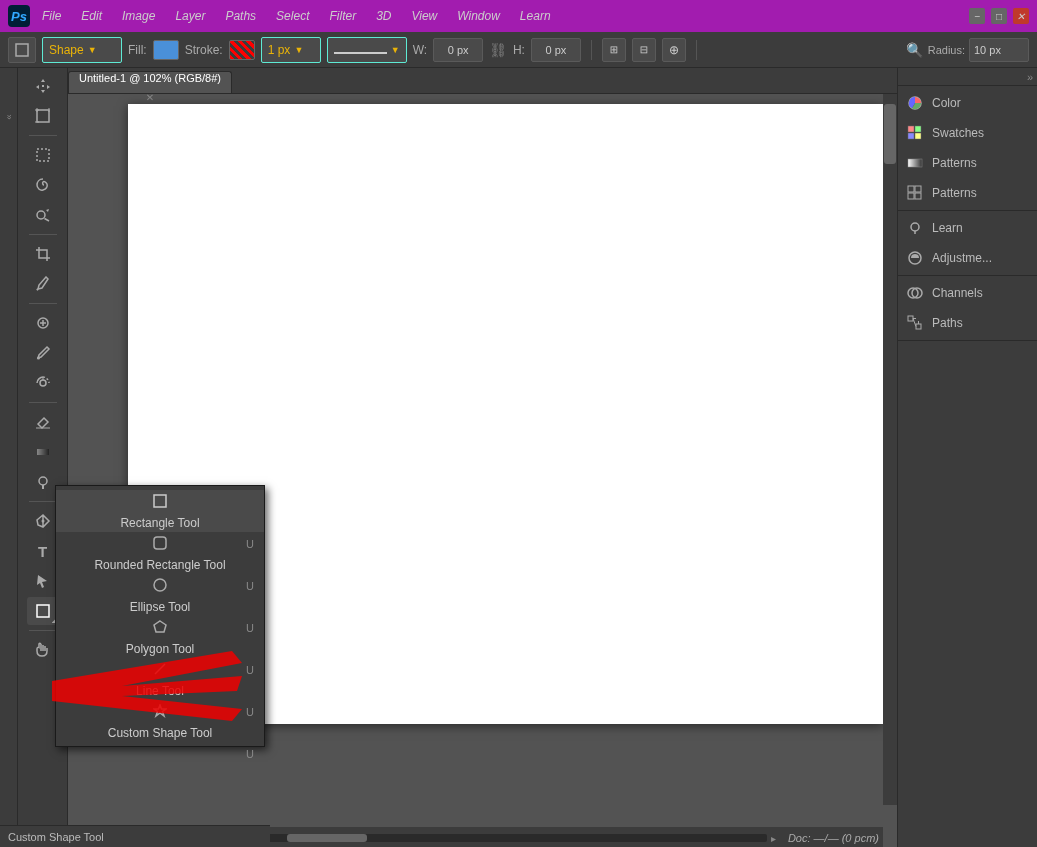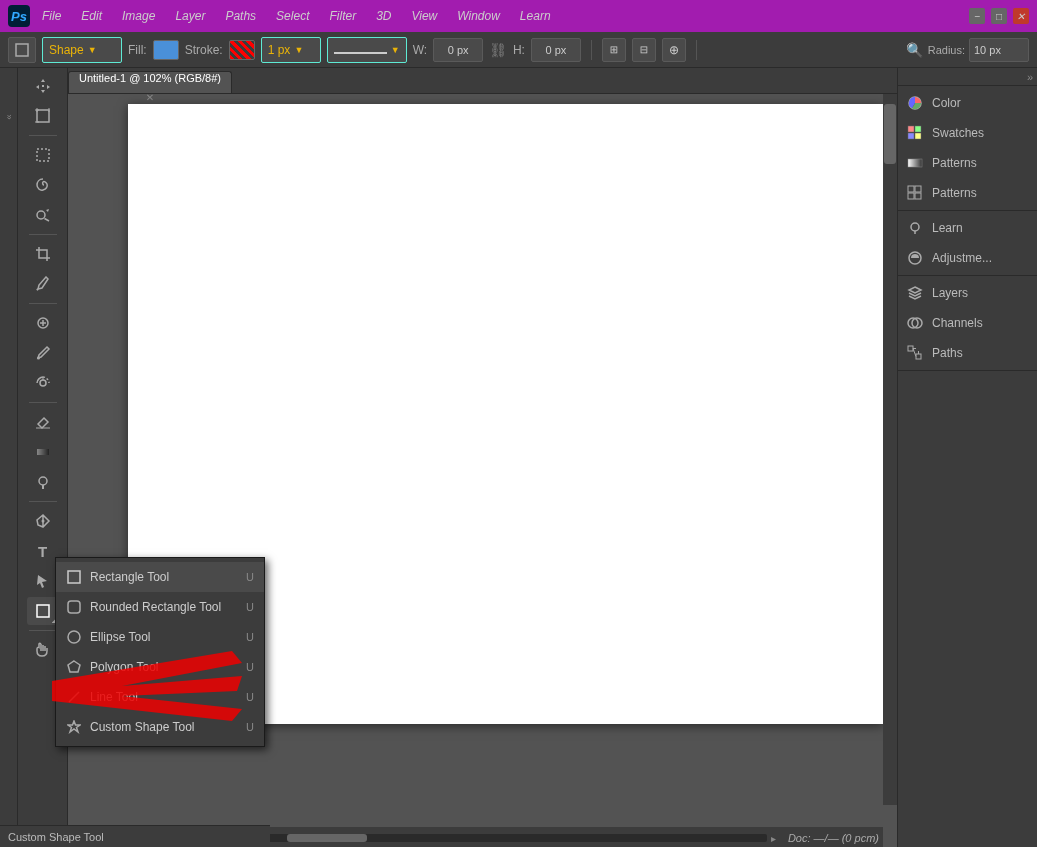--- a/index.html
+++ b/index.html
@@ -344,28 +344,29 @@
       left: 55px;
       bottom: 100px;
       width: 210px;
       background: #3c3c3c;
       border: 1px solid #1a1a1a;
       box-shadow: 3px 3px 8px rgba(0,0,0,0.6);
       z-index: 100;
       padding: 4px 0;
     }
     .flyout-item {
-      height: 30px;
+      height: 42px;
       display: flex;
       align-items: center;
       padding: 4px 10px;
       gap: 8px;
       cursor: pointer;
       color: #ccc;
       font-size: 12px;
+      flex-direction: column;
     }
     .flyout-item.active { background: #4a4a4a; }
     .flyout-item-icon {
       width: 16px;
       height: 16px;
       display: flex;
       align-items: center;
       justify-content: center;
       font-size: 12px;
       color: #aaa;
@@ -699,30 +700,20 @@
           </svg>
         </div>
         <span class="panel-item-label">Adjustme...</span>
       </div>
     </div>
 
     <div class="panel-section">
       <div class="panel-item">
         <div class="panel-item-icon">
           <svg width="16" height="16" viewBox="0 0 16 16">
-            <path d="M8 2 L14 5 L8 8 L2 5 Z" fill="none" stroke="#aaa" stroke-width="1.5"></path>
-            <path d="M2 8 L8 11 L14 8" fill="none" stroke="#aaa" stroke-width="1.5"></path>
-            <path d="M2 11 L8 14 L14 11" fill="none" stroke="#aaa" stroke-width="1.5"></path>
-          </svg>
-        </div>
-        <span class="panel-item-label">Layers</span>
-      </div>
-      <div class="panel-item">
-        <div class="panel-item-icon">
-          <svg width="16" height="16" viewBox="0 0 16 16">
             <circle cx="6" cy="8" r="5" fill="none" stroke="#aaa" stroke-width="1.5"></circle>
             <circle cx="10" cy="8" r="5" fill="none" stroke="#aaa" stroke-width="1.5"></circle>
           </svg>
         </div>
         <span class="panel-item-label">Channels</span>
       </div>
       <div class="panel-item">
         <div class="panel-item-icon">
           <svg width="16" height="16" viewBox="0 0 16 16">
             <rect x="1" y="1" width="5" height="5" fill="none" stroke="#aaa" stroke-width="1"></rect>

